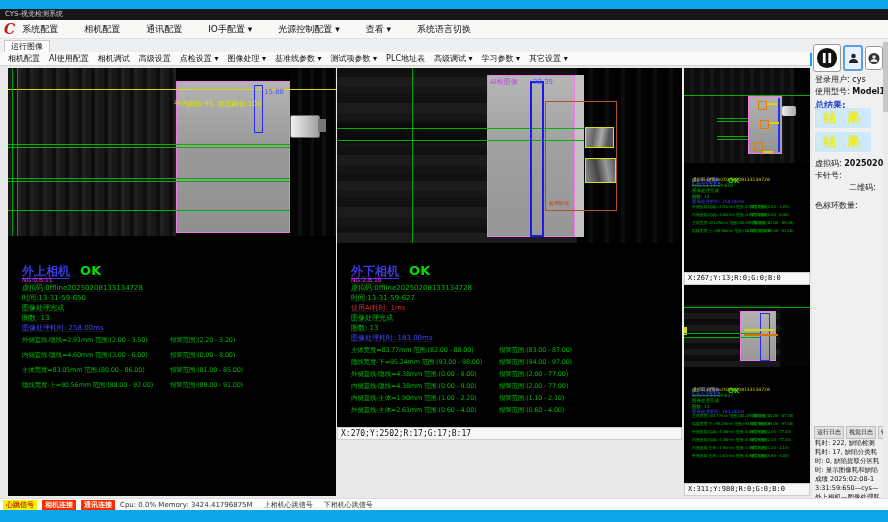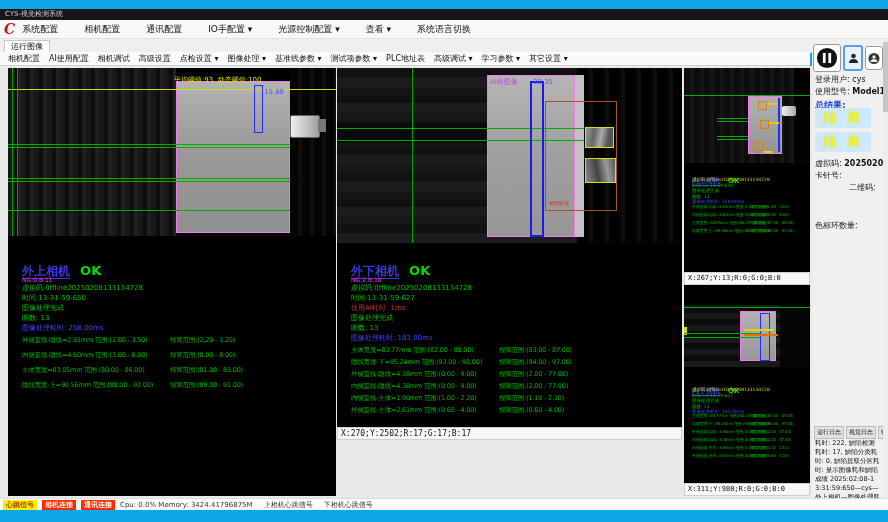--- a/index.html
+++ b/index.html
@@ -81,21 +81,21 @@
   .it-plug{left:98px;top:38px;width:14px;height:10px;border-radius:2px;
            background:linear-gradient(90deg,#eee,#aaa);}
   
   .img-ib{top:20px;height:62px;background:repeating-linear-gradient(0deg,#191919 0 6px,#0c0c0c 6px 12px);}
   .ib-bgr{left:96px;top:0;width:30px;height:100%;background:#050505;}
   .ib-wp{left:56px;top:6px;width:36px;height:50px;box-sizing:border-box;
          background:linear-gradient(180deg,#b2b2b2,#989898);border:1px solid #f07ae6;}
   .ib-blue{left:76px;top:8px;width:8px;height:46px;border:1px solid #2a2aff;}
   .omark{height:2px;background:#e07000;}
   
-  .info{position:absolute;left:14px;width:310px;}
+  .info{position:absolute;left:14px;width:310px;text-decoration:underline;}
   .info-ot{top:192px;} .info-ob{top:192px;}
   .trow{height:16px;}
   .cam-title{color:#3a3ae0;font-weight:bold;font-size:12px;border-bottom:1px solid #3a3ae0;margin-top:9px;}
   .cam-ok{color:#00dd00;font-weight:bold;font-size:13px;margin-left:5px;}
   .ng{color:#ff30ff;font-size:6px;line-height:7px;}
   .iline{font-size:7px;line-height:10px;white-space:nowrap;}
   .c-green{color:#00c000;} .c-blue{color:#4444ff;} .c-red{color:#cc3030;} .c-yellow{color:#d8d800;}
   .meas{position:absolute;left:14px;width:320px;}
   .meas-ot{top:268px;} .meas-ob{top:278px;}
   .mrow{position:relative;}
@@ -195,21 +195,21 @@
       <div class="gv" style="left:4px;"></div>
       <div class="gv" style="left:9px;"></div>
       <div class="gh" style="left:0;top:76px;width:282px;"></div>
       <div class="gh" style="left:0;top:79px;width:282px;"></div>
       <div class="gh" style="left:0;top:110px;width:282px;"></div>
       <div class="gh" style="left:0;top:113px;width:282px;"></div>
       <div class="gh" style="left:0;top:142px;width:282px;"></div>
       <div class="ot-blue"></div>
       <div class="ot-conn"></div>
       <div class="ot-conn2"></div>
-      <span class="ov-yellow" style="left:166px;top:7px;">平均阈值:93, 动态阈值:100</span>
+      <span class="ov-yellow" style="left:166px;top:31px;">平均阈值:93, 动态阈值:100</span>
       <span class="ov-blue" style="left:256px;top:20px;">15.88</span>
     </div>
     <div class="info info-ot">
       <div class="trow">
         <span class="cam-title">外上相机</span>
         <span class="cam-ok">OK</span>
       </div>
       <div class="ng">NG:0,B:11</div>
       <div class="iline c-green">虚拟码:0ffline20250208133134728</div>
       <div class="iline c-green">时间:13-31-59-650</div>
@@ -445,21 +445,21 @@
       <b>20250208</b>
     </div>
     <div class="prow" style="top:130px;">
       <span class="plabel">卡针号:</span>
       <span></span>
     </div>
     <div class="prow" style="top:142px;margin-left:34px;">
       <span class="plabel">二维码:</span>
       <span></span>
     </div>
-    <div class="prow" style="top:160px;margin-top:20px;">
+    <div class="prow" style="top:160px;">
       <span class="plabel">色标环数量:</span>
       <span></span>
     </div>
     <div class="logtabs">
         <span class="logtab">运行日志</span>
         <span class="logtab">视觉日志</span>
         <span class="logtab">错误日志</span>
       </div>
     <div class="logtext">耗时: 222, 缺陷检测耗时: 17, 缺陷分类耗时: 0, 缺陷提取分区耗时: 显示图像耗和缺陷成绩 2025:02:08-13:31:59:650—cys—外上相机—图像处理耗时: 258.00ms</div>
   </div>

